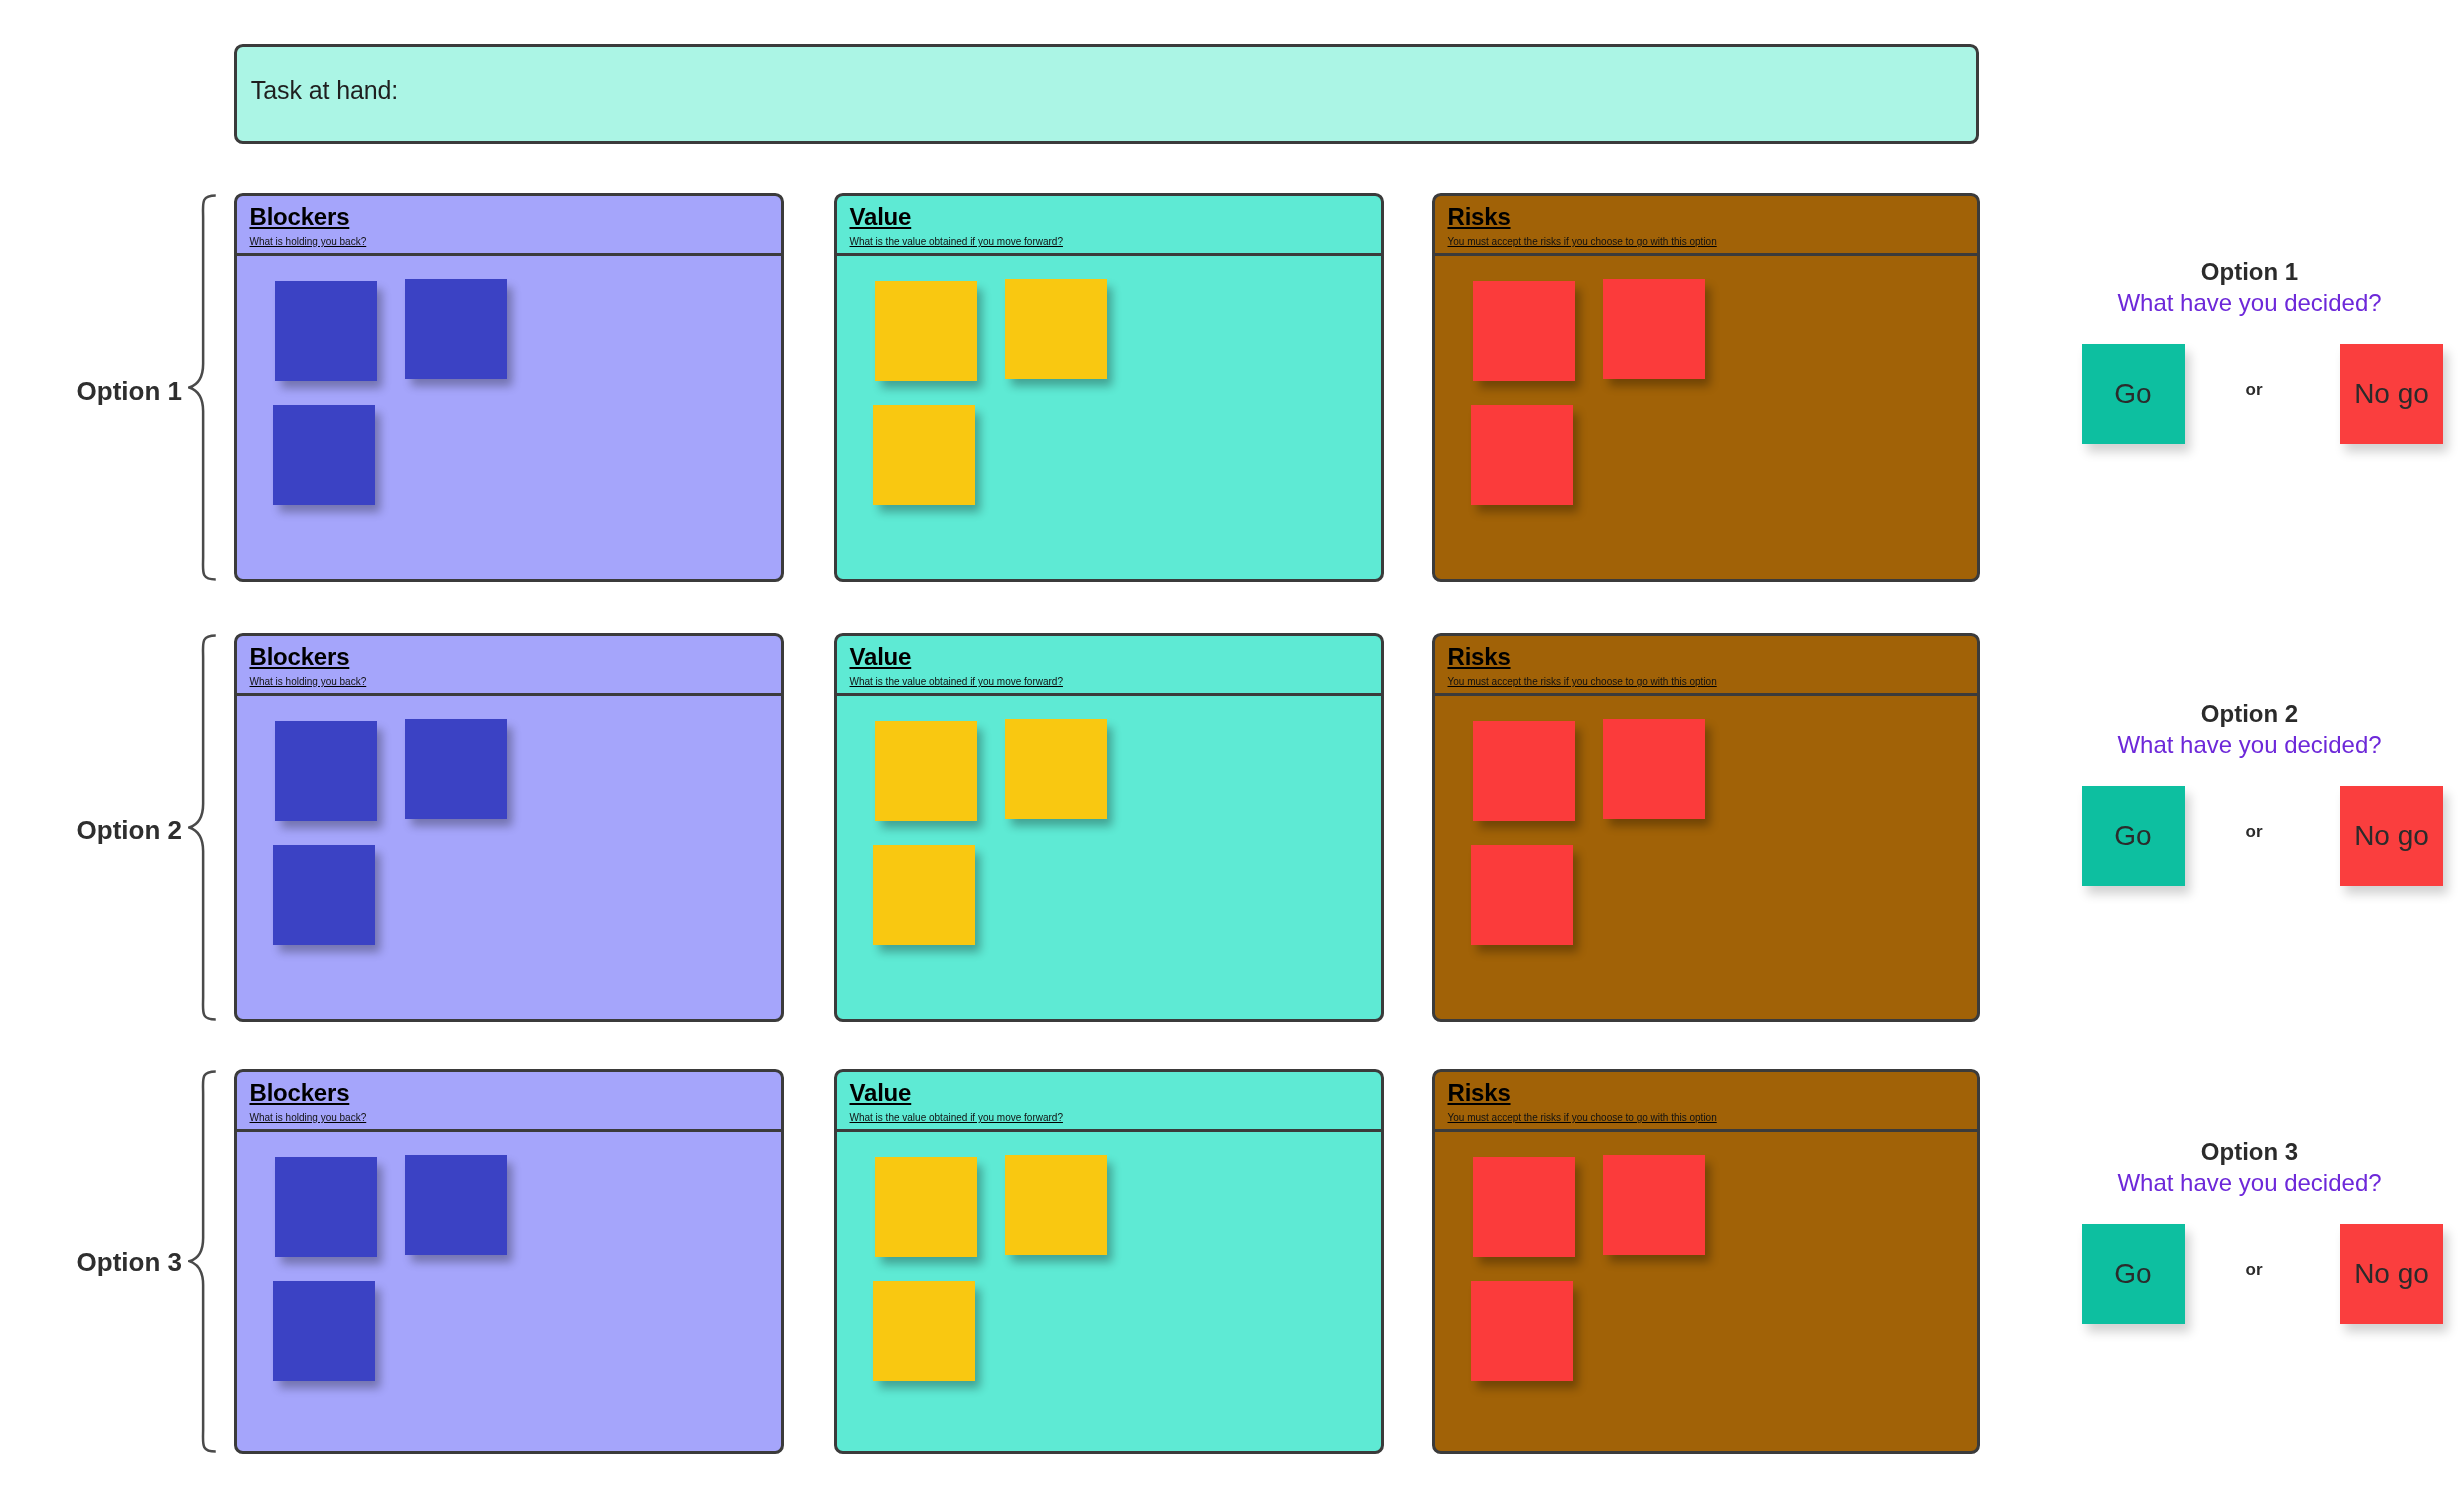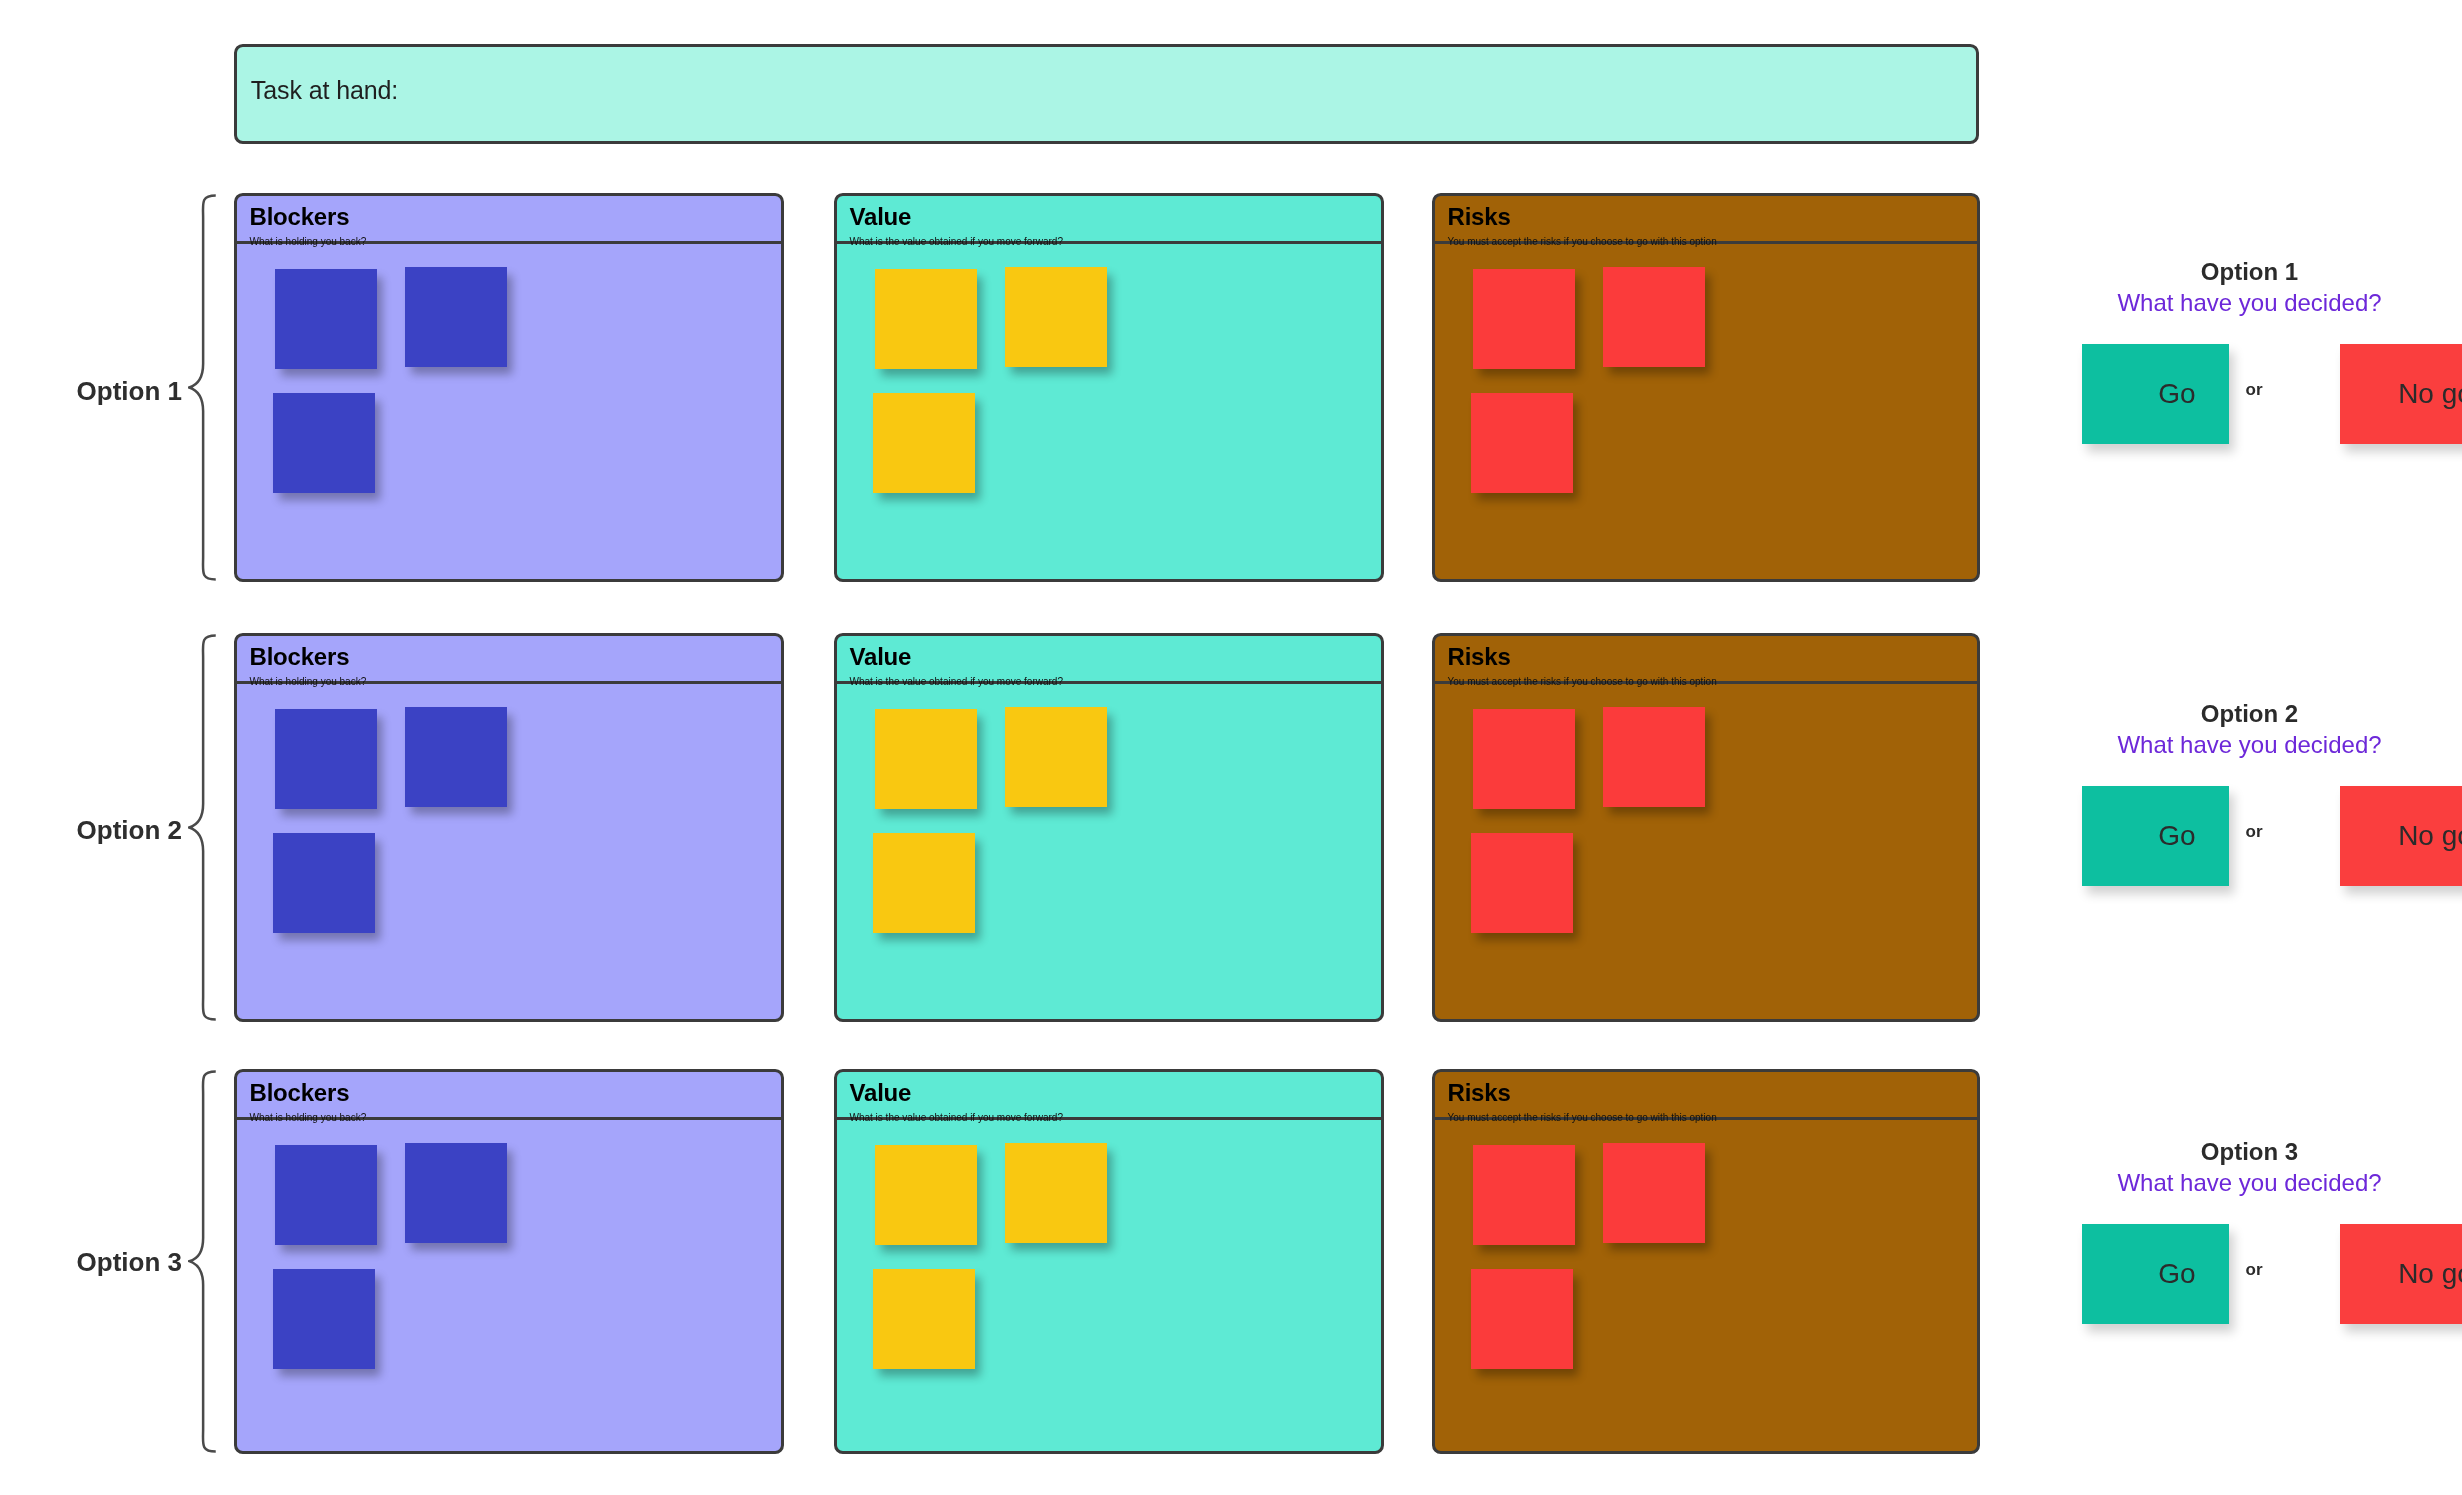--- a/index.html
+++ b/index.html
@@ -45,24 +45,25 @@
   
   .panel{
     position:absolute;
     border:3.1px solid #3b3b3b;
     border-radius:8.8px;
     box-sizing:border-box;
     overflow:hidden;
   }
   .panel-header{
     position:relative;
-    height:48px;
+    height:60px;
     box-sizing:border-box;
     border-bottom:3.1px solid #3b3b3b;
     padding:5px 12.5px 0 12.5px;
+    text-decoration:underline;
   }
   .panel-title{
     font-size:24px;font-weight:bold;color:#000000;
     line-height:31px;
     letter-spacing:-0.2px;
     white-space:nowrap;
   }
   .panel-sub{
     font-size:10px;color:#111111;
     line-height:19px;
@@ -110,21 +111,20 @@
     height:107px;
     margin-top:26px;
   }
   .choice-card{
     position:absolute;
     width:103px;height:100px;
     box-shadow:5px 7.5px 10px rgba(0,0,0,0.18);
     display:flex;align-items:center;justify-content:center;
     font-size:28px;color:#2b2b2b;
     line-height:1;
-    padding-left:44px;
   }
   .choice-go{left:7.5px;top:0;background:#0dbfa0;}
   .choice-nogo{left:266px;top:0;background:#fa3e3e;white-space:nowrap;}
   .choice-or{
     position:absolute;
     left:155px;top:36px;width:50px;
     font-size:17px;color:#2b2b2b;
     text-align:center;
     font-weight:bold;
   }

